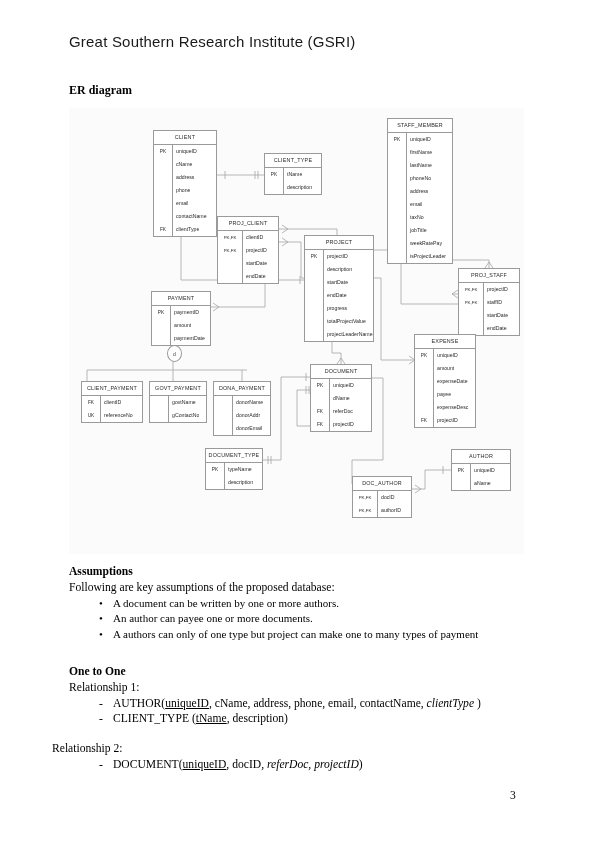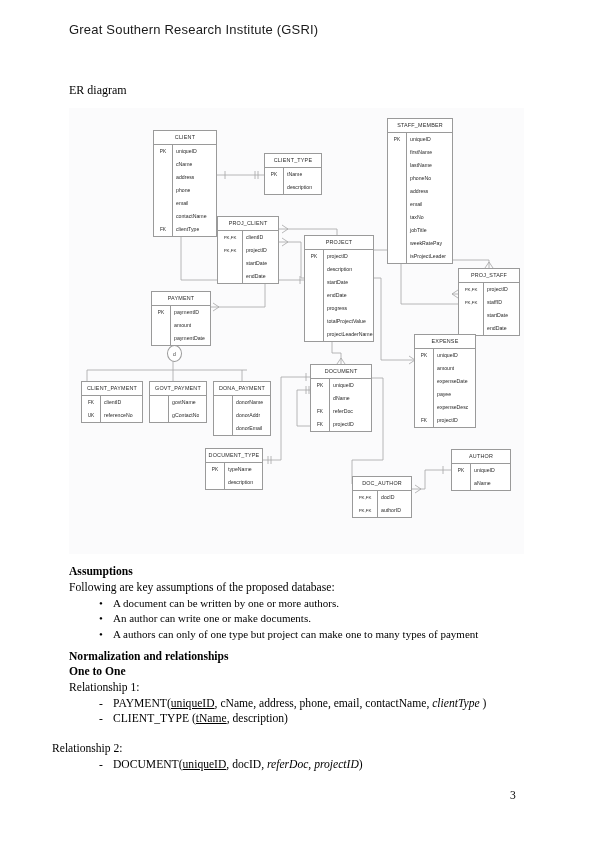--- a/index.html
+++ b/index.html
@@ -4,28 +4,28 @@
 <style>
   html,body{margin:0;padding:0;}
   body{
     width:596px;height:842px;background:#ffffff;
     font-family:"Liberation Serif",serif;
     color:#000;position:relative;overflow:hidden;
   }
   .page{position:relative;width:596px;height:842px;}
 
   .hdr{
-    position:absolute;left:69px;top:22px;
+    position:absolute;left:69px;top:33px;
     font-family:"Liberation Sans",sans-serif;
-    font-size:13px;color:#1a1a1a;letter-spacing:.2px;text-align:right;
+    font-size:15px;color:#1a1a1a;letter-spacing:.2px;text-align:right;
   }
   .sec-title{
     position:absolute;left:69px;top:83px;
     font-family:"Liberation Serif",serif;
-    font-size:12px;font-weight:normal;
+    font-size:12px;font-weight:bold;
   }
 
   
   .diagram{
     position:absolute;left:69px;top:108px;
     width:455px;height:446px;
     background:#fbfbfc;
   }
   .diagram svg{position:absolute;left:0;top:0;}
 
@@ -477,30 +477,29 @@
             <span class="a">aName</span>
           </div>
       </div>
     </div>
   </div>
 
   <div class="btxt b" style="left:69px;top:565px;">Assumptions</div>
   <div class="btxt" style="left:69px;top:581px;">Following are key assumptions of the proposed database:</div>
   <ul class="bl btxt" style="left:69px;top:596px;width:470px;">
     <li>A document can be written by one or more authors.</li>
-    <li>An author can write one or make documents.</li>
+    <li>An author can payee one or more documents.</li>
     <li>A authors can only of one type but project can make one to many types of payment</li>
   </ul>
 
-  <div class="btxt b" style="left:69px;top:650px;">Normalization and relationships</div>
   <div class="btxt b" style="left:69px;top:665px;">One to One</div>
   <div class="btxt" style="left:69px;top:681px;">Relationship 1:</div>
 
   <ul class="dl btxt" style="left:69px;top:696px;width:470px;">
-    <li><span>PAYMENT(</span><span class="u">uniqueID</span><span>, cName, address, phone, email, contactName, </span><span class="i">clientType</span><span> )</span></li>
+    <li><span>AUTHOR(</span><span class="u">uniqueID</span><span>, cName, address, phone, email, contactName, </span><span class="i">clientType</span><span> )</span></li>
     <li><span>CLIENT_TYPE (</span><span class="u">tName</span><span>, description)</span></li>
   </ul>
 
   <div class="btxt" style="left:52px;top:742px;">Relationship 2:</div>
   <ul class="dl btxt" style="left:69px;top:757px;width:470px;">
     <li><span>DOCUMENT(</span><span class="u">uniqueID</span><span>, docID, </span><span class="i">referDoc</span><span>, </span><span class="i">projectID</span><span>)</span></li>
   </ul>
 
   <div class="pg">3</div>
 </div>

